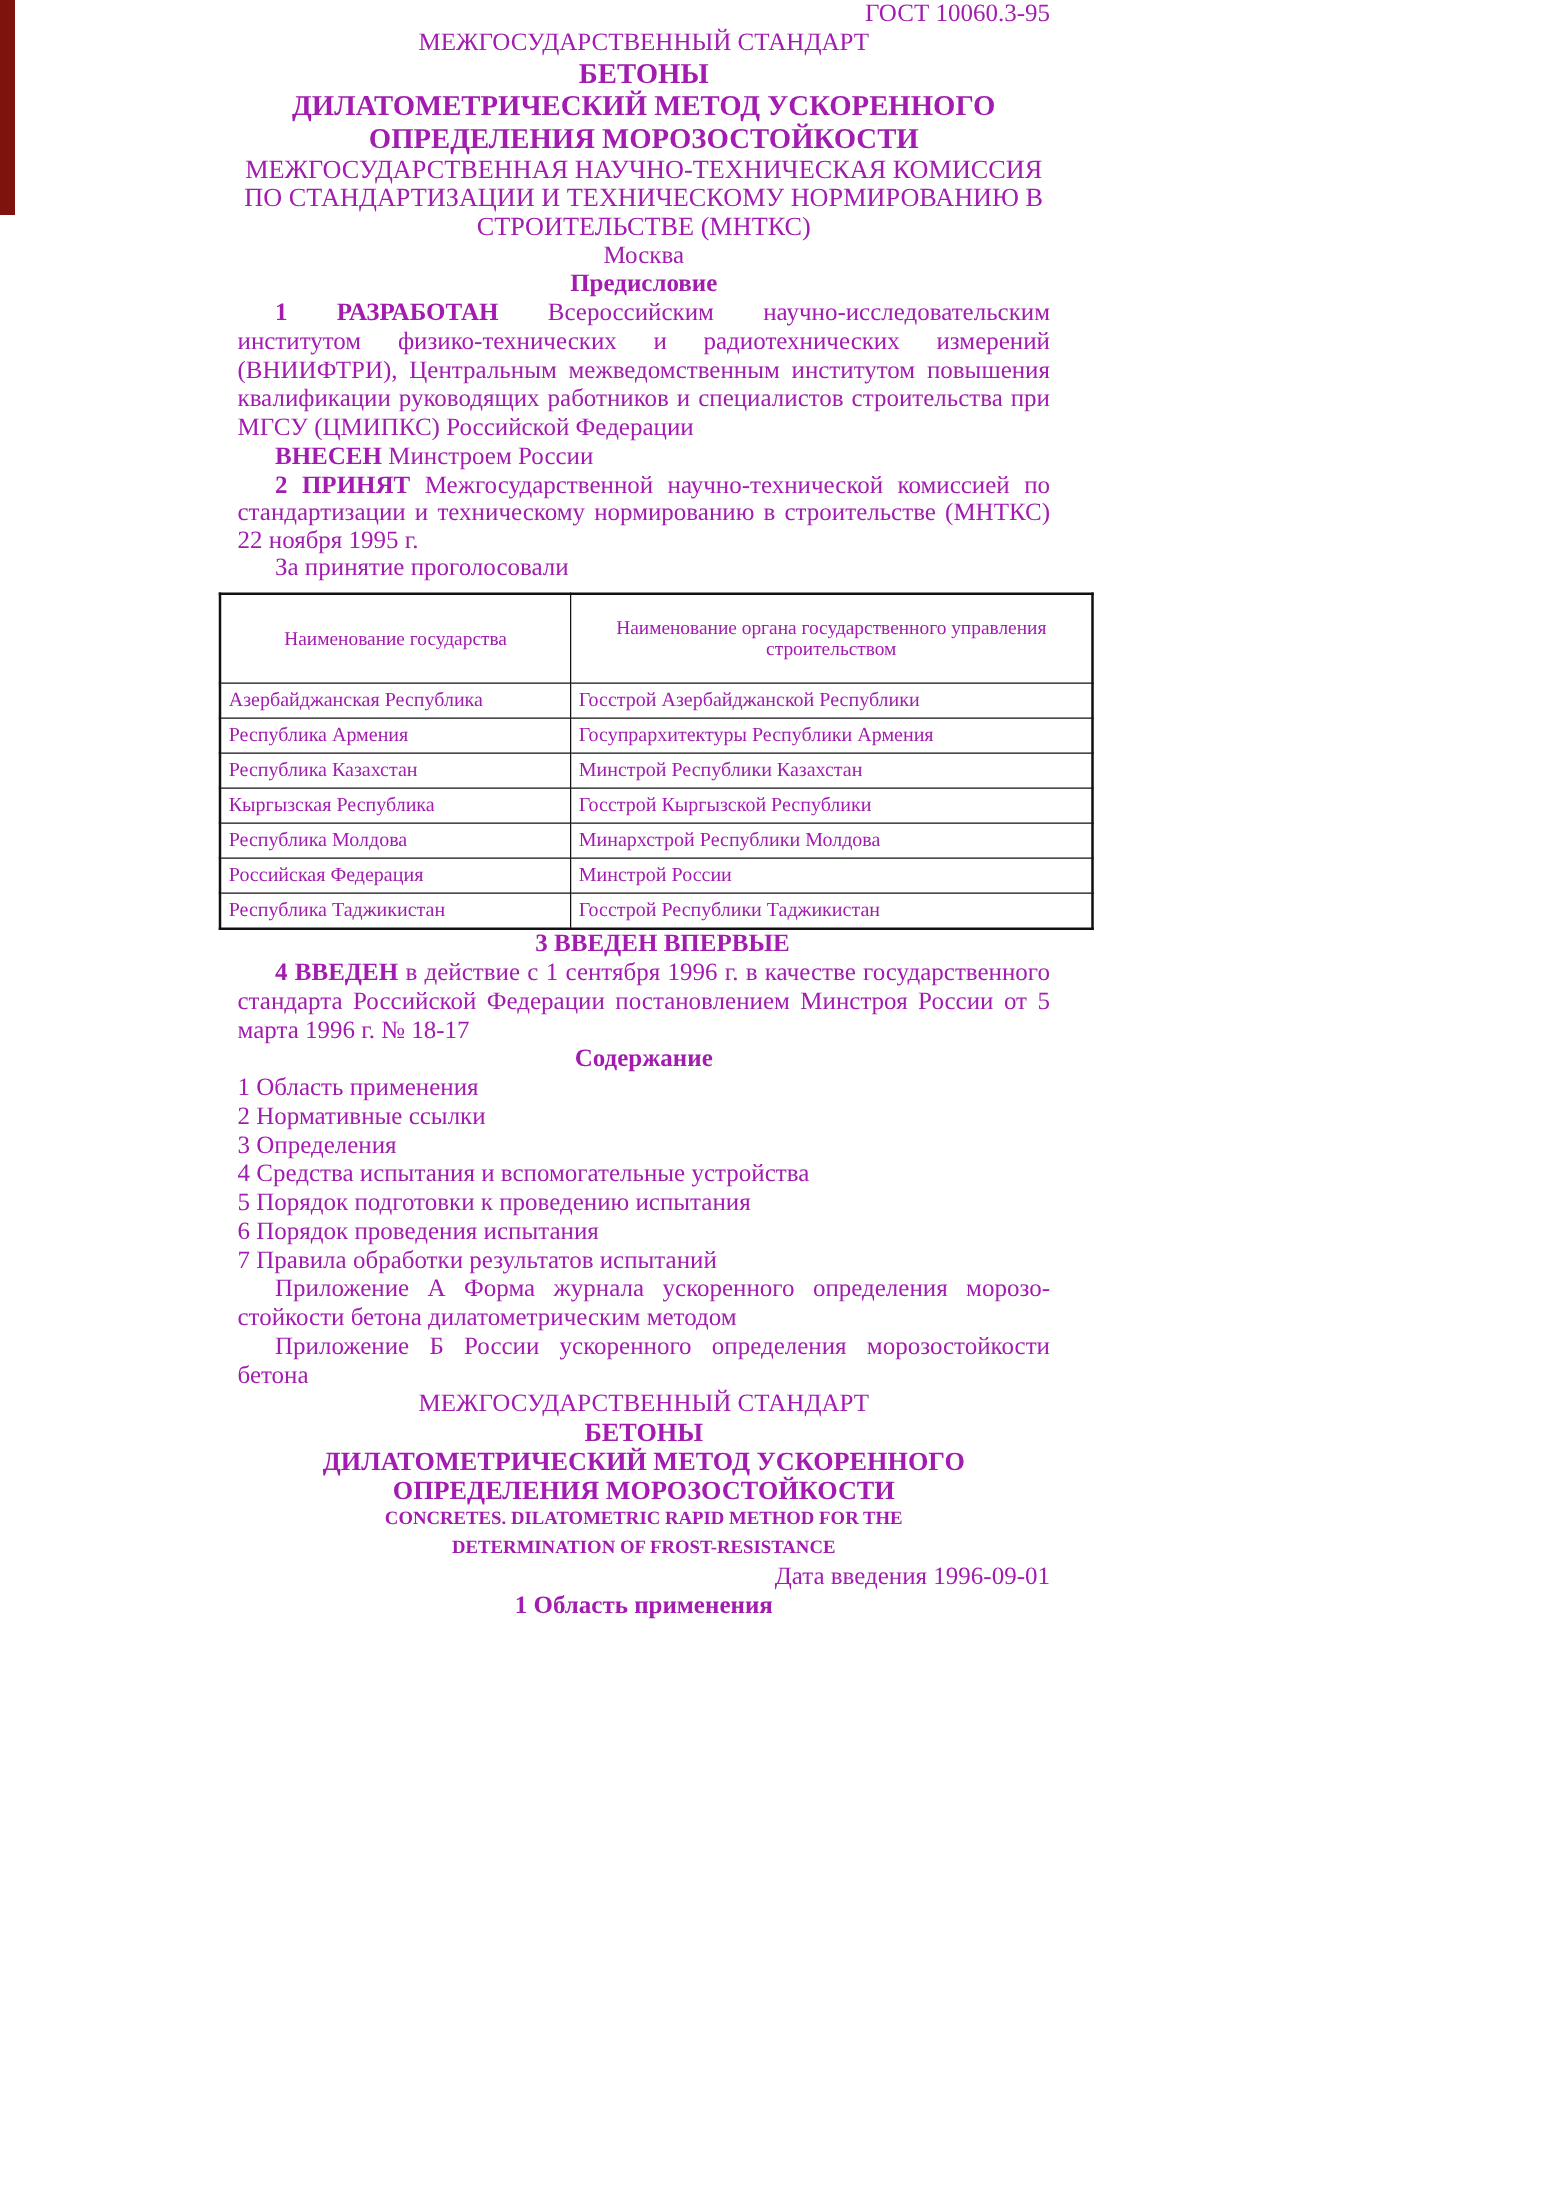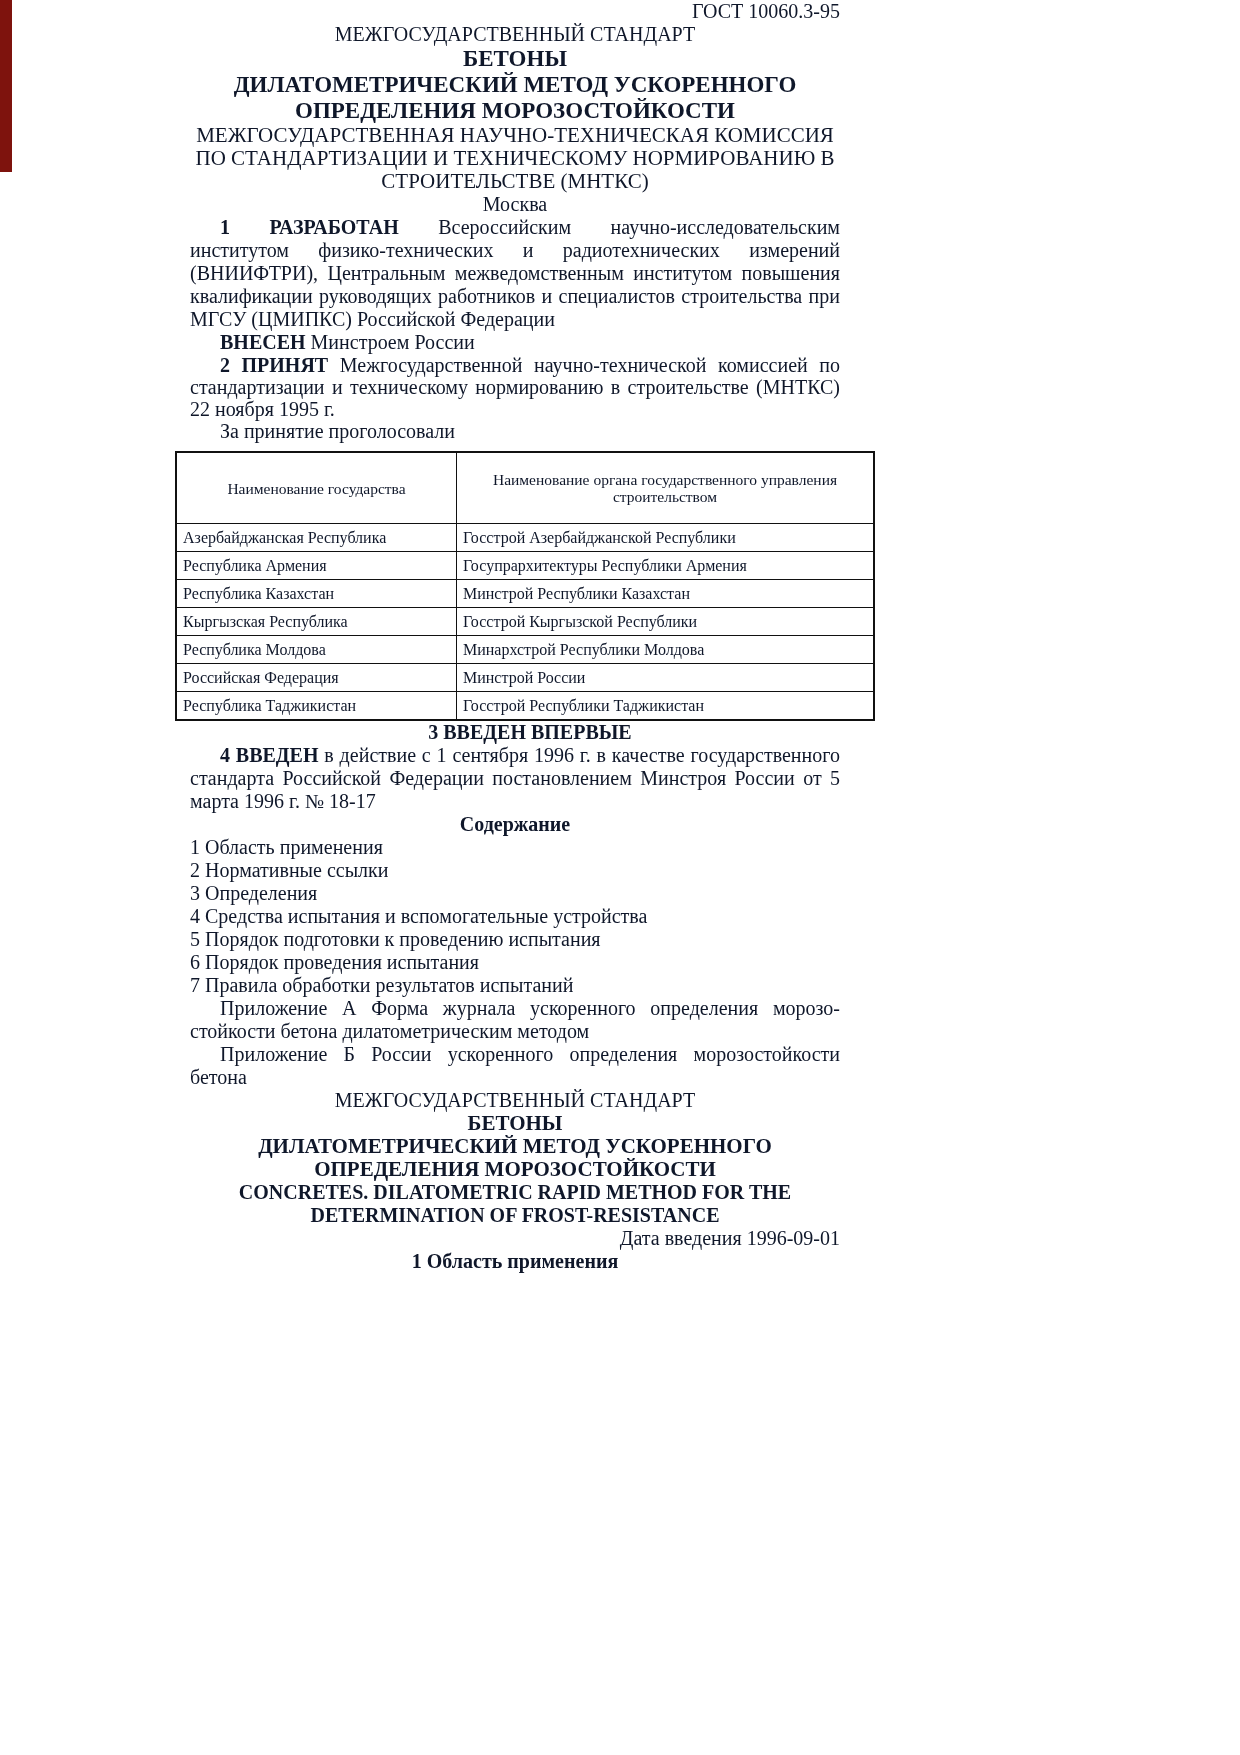--- a/index.html
+++ b/index.html
@@ -3,21 +3,21 @@
 <meta charset="utf-8">
 <style>
   html,body{margin:0;padding:0;background:#e8e8e8;}
   .page{
     position:relative;
     width:1240px;height:1755px;
     background:#ffffff;
     margin:0 auto;
     overflow:hidden;
     font-family:"Liberation Serif","DejaVu Serif",serif;
-    color:#0f172a;
+    color:#a21caf;
   }
   .red-bar{
     position:absolute;left:0;top:0;
     width:12px;height:172px;
     background:var(--accent,#7e130d);
   }
   .col{
     position:absolute;left:190px;top:0;
     width:650px;
     font-size:20px;line-height:23px;
@@ -55,21 +55,21 @@
     padding:4px 6px;vertical-align:middle;
     overflow:hidden;white-space:nowrap;
   }
   .p5{margin-top:10px;}
   .contents-h{margin-top:11px;text-align:center;font-weight:bold;}
   .toc{margin-top:9px;}
   .toc-item{padding-left:30px;}
   .app-a{margin-top:3px;}
   .std-type2{margin-top:24px;text-align:center;}
   .title2{text-align:center;font-weight:bold;font-size:21px;line-height:23px;}
-  .title-en{margin-top:23px;text-align:center;font-weight:bold;font-size:20px;line-height:23px;}
+  .title-en{margin-top:23px;text-align:center;font-weight:bold;font-size:15px;line-height:23px;}
   .date-line{margin-top:1px;text-align:right;}
   .section1{margin-top:8px;text-align:center;font-weight:bold;}
 </style>
 </head>
 <body>
 
 <div class="page">
   <div class="red-bar"></div>
 
   <div class="col">
@@ -84,20 +84,21 @@
     </div>
 
     <div class="commission">
       <div>МЕЖГОСУДАРСТВЕННАЯ НАУЧНО-ТЕХНИЧЕСКАЯ КОМИССИЯ</div>
       <div>ПО СТАНДАРТИЗАЦИИ И ТЕХНИЧЕСКОМУ НОРМИРОВАНИЮ В</div>
       <div>СТРОИТЕЛЬСТВЕ (МНТКС)</div>
     </div>
 
     <div class="city">Москва</div>
 
+    <div class="preface-h">Предисловие</div>
 
     <p class="just ind p1"><b>1 РАЗРАБОТАН</b><span> Всероссийским научно-исследовательским институтом физико-технических и радиотехнических измерений (ВНИИФТРИ), Центральным межведомственным институтом повышения квалификации руководящих работников и специалистов строительства при МГСУ (ЦМИПКС) Российской Федерации</span></p>
 
     <p class="ind"><b>ВНЕСЕН</b><span> Минстроем России</span></p>
 
     <p class="just ind p3"><b>2 ПРИНЯТ</b><span> Межгосударственной научно-технической комиссией по стандартизации и техническому нормированию в строительстве (МНТКС) 22 ноября 1995 г.</span></p>
 
     <p class="ind">За принятие проголосовали</p>
 
     <table class="vote">

